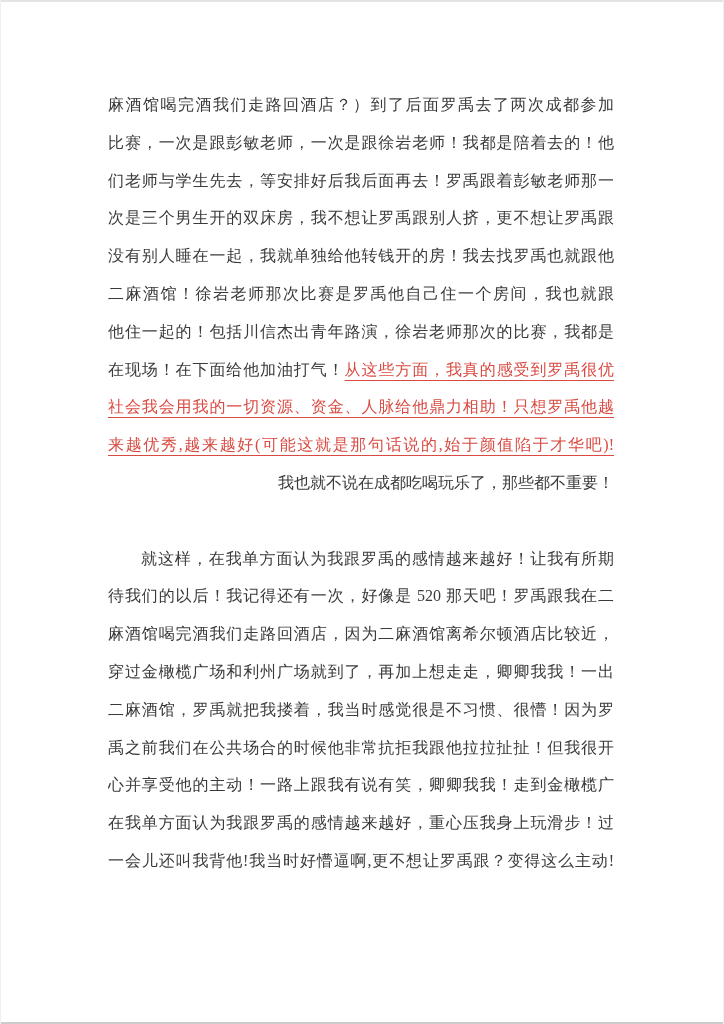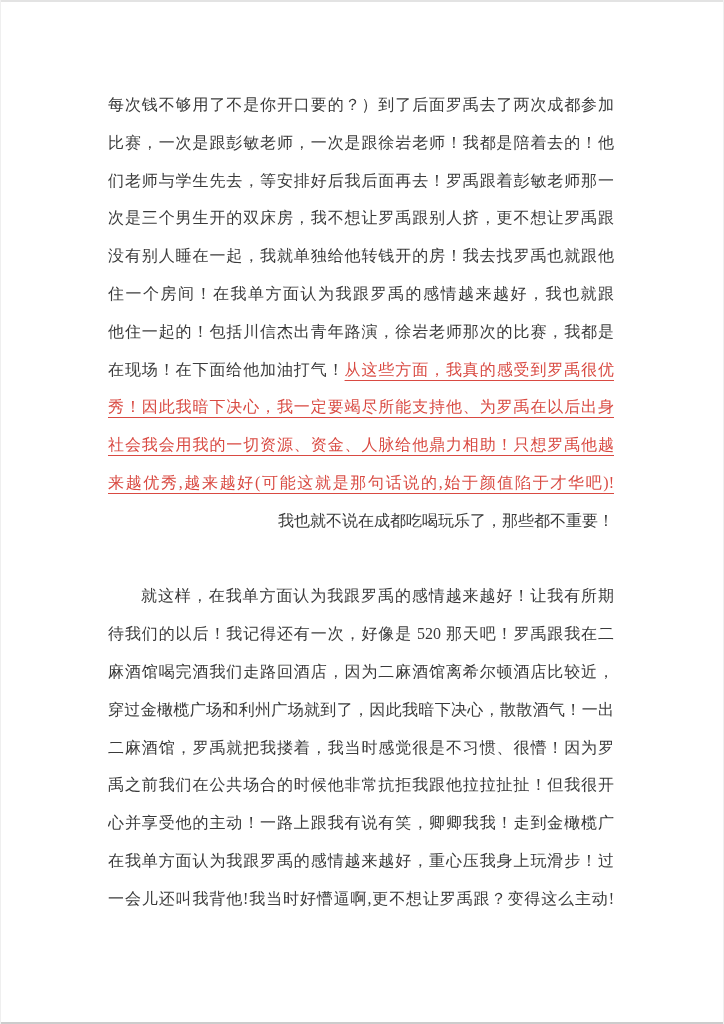--- a/index.html
+++ b/index.html
@@ -64,37 +64,36 @@
 </head>
 <body>
 
 <div class="edge top"></div>
 <div class="edge bottom"></div>
 <div class="edge left"></div>
 <div class="edge right"></div>
 
 <div class="doc" id="doc">
     <div class="para">
-      <div class="line just"><span class="seg-normal">每次钱不够用了不是你开口要的？）到了后面罗禹去了两次成都参加</span></div>
+      <div class="line just"><span class="seg-normal">麻酒馆喝完酒我们走路回酒店？）到了后面罗禹去了两次成都参加</span></div>
       <div class="line just"><span class="seg-normal">比赛，一次是跟彭敏老师，一次是跟徐岩老师！我都是陪着去的！他</span></div>
       <div class="line just"><span class="seg-normal">们老师与学生先去，等安排好后我后面再去！罗禹跟着彭敏老师那一</span></div>
       <div class="line just"><span class="seg-normal">次是三个男生开的双床房，我不想让罗禹跟别人挤，更不想让罗禹跟</span></div>
       <div class="line just"><span class="seg-normal">没有别人睡在一起，我就单独给他转钱开的房！我去找罗禹也就跟他</span></div>
-      <div class="line just"><span class="seg-normal">住一个房间！在我单方面认为我跟罗禹的感情越来越好，我也就跟</span></div>
+      <div class="line just"><span class="seg-normal">二麻酒馆！徐岩老师那次比赛是罗禹他自己住一个房间，我也就跟</span></div>
       <div class="line just"><span class="seg-normal">他住一起的！包括川信杰出青年路演，徐岩老师那次的比赛，我都是</span></div>
       <div class="line just"><span class="seg-normal">在现场！在下面给他加油打气！</span><span class="seg-red">从这些方面，我真的感受到罗禹很优</span></div>
-      <div class="line just"><span class="seg-red">秀！因此我暗下决心，我一定要竭尽所能支持他、为罗禹在以后出身</span></div>
       <div class="line just"><span class="seg-red">社会我会用我的一切资源、资金、人脉给他鼎力相助！只想罗禹他越</span></div>
       <div class="line just"><span class="seg-red">来越优秀,越来越好(可能这就是那句话说的,始于颜值陷于才华吧)!</span></div>
       <div class="line"><span class="seg-normal">我也就不说在成都吃喝玩乐了，那些都不重要！</span></div>
     </div>
     <div class="para">
       <div class="line just indent"><span class="seg-normal">就这样，在我单方面认为我跟罗禹的感情越来越好！让我有所期</span></div>
       <div class="line just"><span class="seg-normal">待我们的以后！我记得还有一次，好像是 520 那天吧！罗禹跟我在二</span></div>
       <div class="line just"><span class="seg-normal">麻酒馆喝完酒我们走路回酒店，因为二麻酒馆离希尔顿酒店比较近，</span></div>
-      <div class="line just"><span class="seg-normal">穿过金橄榄广场和利州广场就到了，因此我暗下决心，散散酒气！一出</span></div>
+      <div class="line just"><span class="seg-normal">穿过金橄榄广场和利州广场就到了，再加上想走走，卿卿我我！一出</span></div>
       <div class="line just"><span class="seg-normal">二麻酒馆，罗禹就把我搂着，我当时感觉很是不习惯、很懵！因为罗</span></div>
       <div class="line just"><span class="seg-normal">禹之前我们在公共场合的时候他非常抗拒我跟他拉拉扯扯！但我很开</span></div>
       <div class="line just"><span class="seg-normal">心并享受他的主动！一路上跟我有说有笑，卿卿我我！走到金橄榄广</span></div>
       <div class="line just"><span class="seg-normal">在我单方面认为我跟罗禹的感情越来越好，重心压我身上玩滑步！过</span></div>
       <div class="line just"><span class="seg-normal">一会儿还叫我背他!我当时好懵逼啊,更不想让罗禹跟？变得这么主动!</span></div>
     </div>
   </div>
 
 </body></html>

